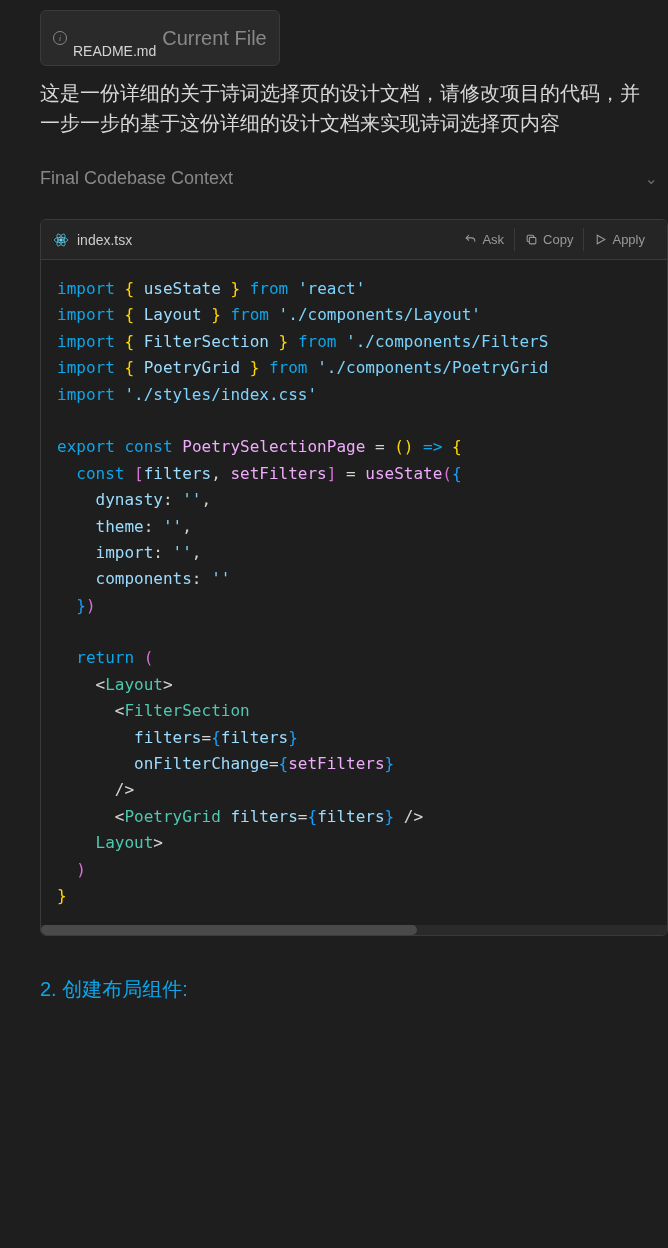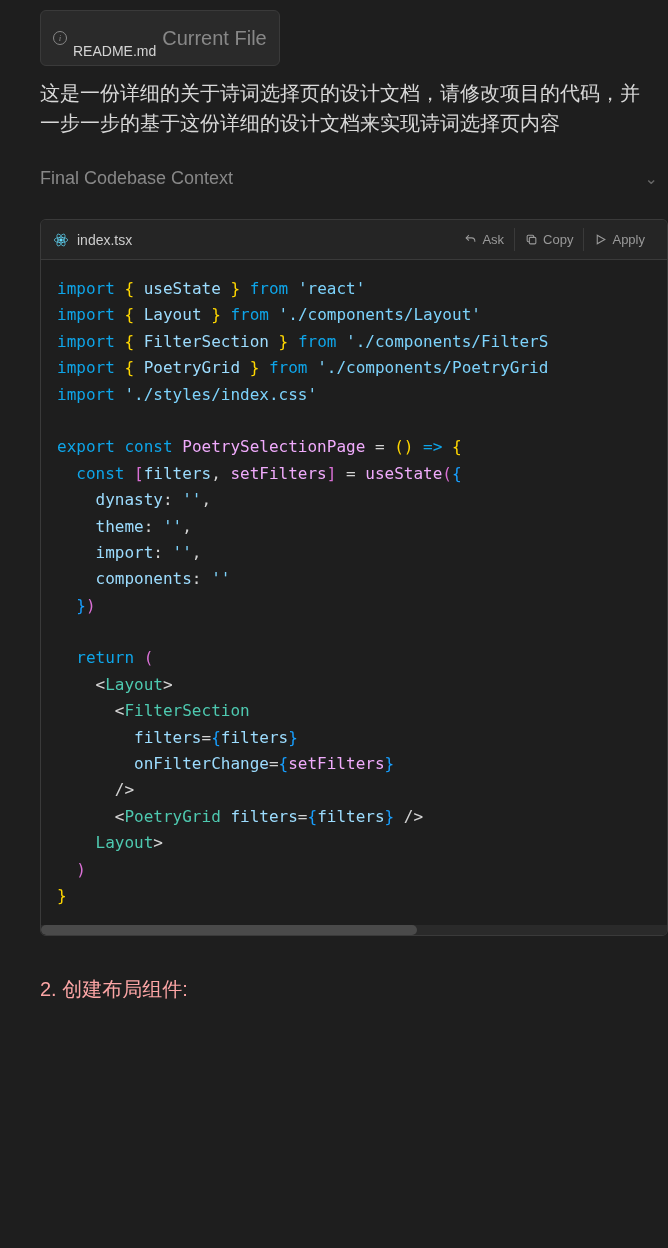--- a/index.html
+++ b/index.html
@@ -142,21 +142,21 @@
 }
 .scrollbar-thumb {
   position: absolute;
   left: 0;
   width: 60%;
   height: 100%;
   background: #4a4a4a;
   border-radius: 5px;
 }
 .next-step {
-  color: #fca5a5;
+  color: #0ea5e9;
   font-size: 20px;
   margin-top: 40px;
 }
 
 .kw { color: #0ea5e9; }
 .br { color: #ffd700; }
 .id { color: #9cdcfe; }
 .str { color: #7dd3fc; }
 .fn { color: #f0abfc; }
 .op { color: #d4d4d4; }

